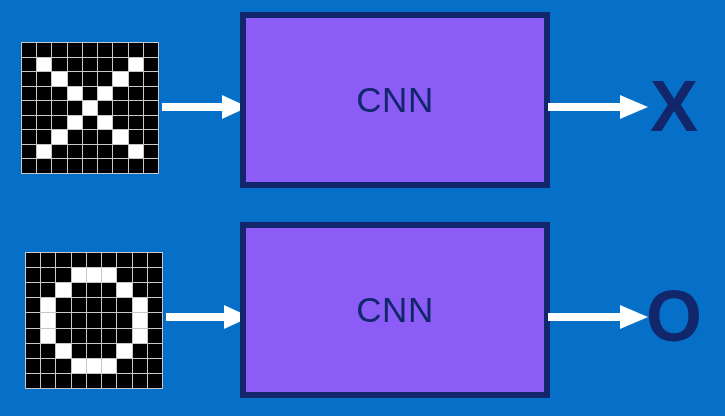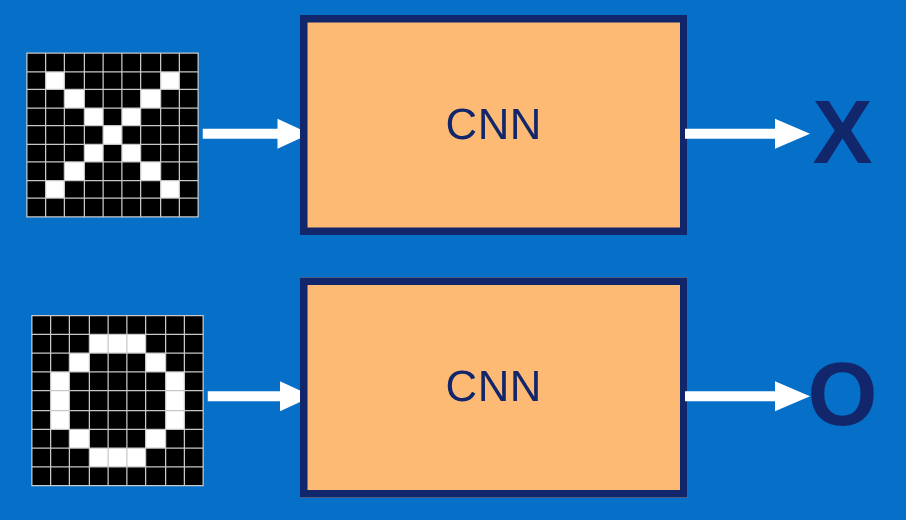--- a/index.html
+++ b/index.html
@@ -66,21 +66,21 @@
   #arrow-o-in  { left: 166px; top: 82px;  width: 84px; }
   #arrow-o-out { left: 548px; top: 82px;  width: 100px; }
 
   
   .cnn-box {
     position: absolute;
     top: 0;
     left: 240px;
     width: 310px;
     height: 176px;
-    background: #fdba74;
+    background: #8b5cf6;
     border: 6px solid #11266b;
     box-sizing: border-box;
     display: flex;
     align-items: center;
     justify-content: center;
   }
   .cnn-label {
     color: #11266b;
     font-size: 35px;
     font-weight: 400;

